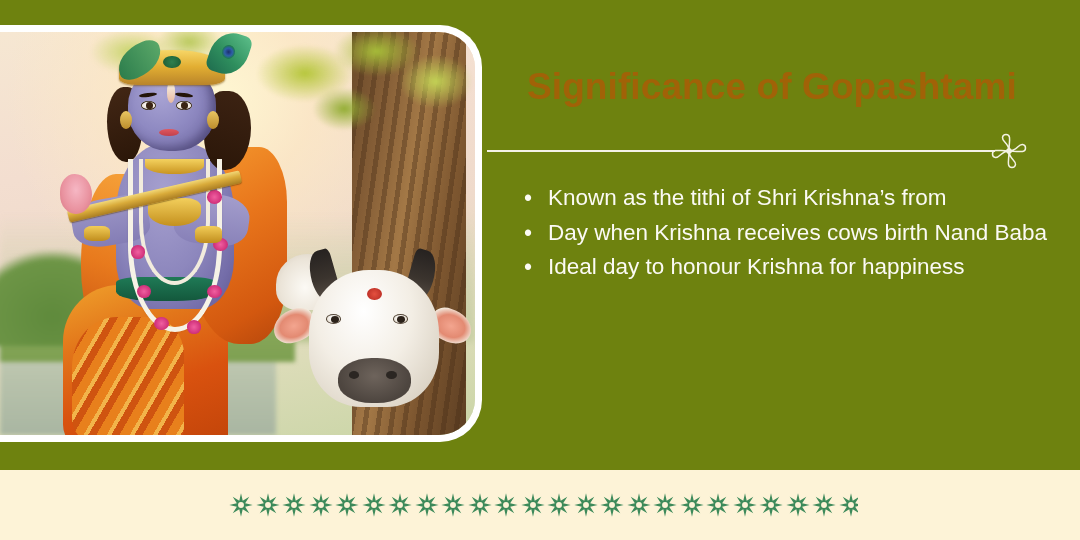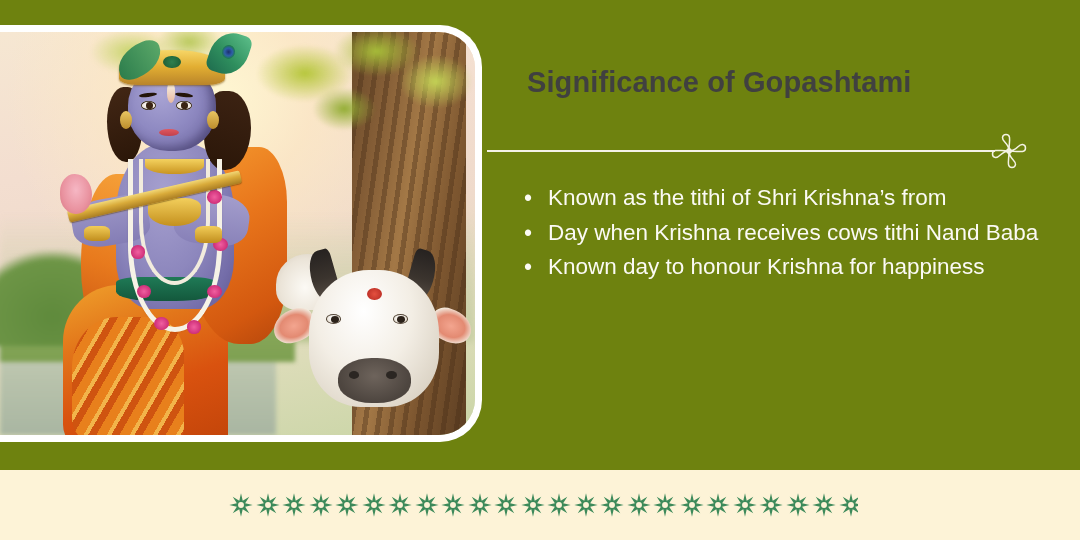--- a/index.html
+++ b/index.html
@@ -329,22 +329,22 @@
     border-radius:50% 50% 50% 50%;
   }
   .cow-hump {
     position:absolute; left:0%; top:10%; width:28%; height:28%;
     background:radial-gradient(ellipse at 50% 60%, #fcfaf5 0%, #ebe4d8 60%, #d1c8ba 100%);
     border-radius:60% 50% 30% 40%;
   }
   
   .title {
     position:absolute; left:527px; top:66px;
-    font-size:29px; font-weight:700;
-    color:#404040;
+    font-size:37px; font-weight:700;
+    color:#a16207;
     letter-spacing:.1px;
     white-space:nowrap;
   }
   .rule-wrap {
     position:absolute; left:487px; top:143px; width:553px; height:16px;
   }
   .rule {
     position:absolute; left:0; top:7px; width:508px; height:1.5px;
     background:#f3f2e6;
   }
@@ -481,25 +481,25 @@
     </svg>
   </div>
 
   <div class="bullets">
     <div class="bullet-row">
       <span class="bullet-dot">•</span>
       <span class="bullet-text">Known as the tithi of Shri Krishna’s from</span>
     </div>
     <div class="bullet-row">
       <span class="bullet-dot">•</span>
-      <span class="bullet-text">Day when Krishna receives cows tithi Nand Baba</span>
+      <span class="bullet-text">Day when Krishna receives cows birth Nand Baba</span>
     </div>
     <div class="bullet-row">
       <span class="bullet-dot">•</span>
-      <span class="bullet-text">Known day to honour Krishna for happiness</span>
+      <span class="bullet-text">Ideal day to honour Krishna for happiness</span>
     </div>
   </div>
 
   <div class="cream-band"></div>
   <div class="flower-row" id="flower-row">
       <svg viewBox="0 0 30 30" width="26" height="26" class="flower">
         <path d="M15 15 L13.01 10.20 L15.00 1.50 L16.99 10.20 Z M15 15 L16.99 10.20 L24.55 5.45 L19.80 13.01 Z M15 15 L19.80 13.01 L28.50 15.00 L19.80 16.99 Z M15 15 L19.80 16.99 L24.55 24.55 L16.99 19.80 Z M15 15 L16.99 19.80 L15.00 28.50 L13.01 19.80 Z M15 15 L13.01 19.80 L5.45 24.55 L10.20 16.99 Z M15 15 L10.20 16.99 L1.50 15.00 L10.20 13.01 Z M15 15 L10.20 13.01 L5.45 5.45 L13.01 10.20 Z " fill="#3D8A5A"></path>
         <circle cx="15" cy="15" r="3.4" fill="#FDF3D7"></circle>
       </svg>
       <svg viewBox="0 0 30 30" width="26" height="26" class="flower">

